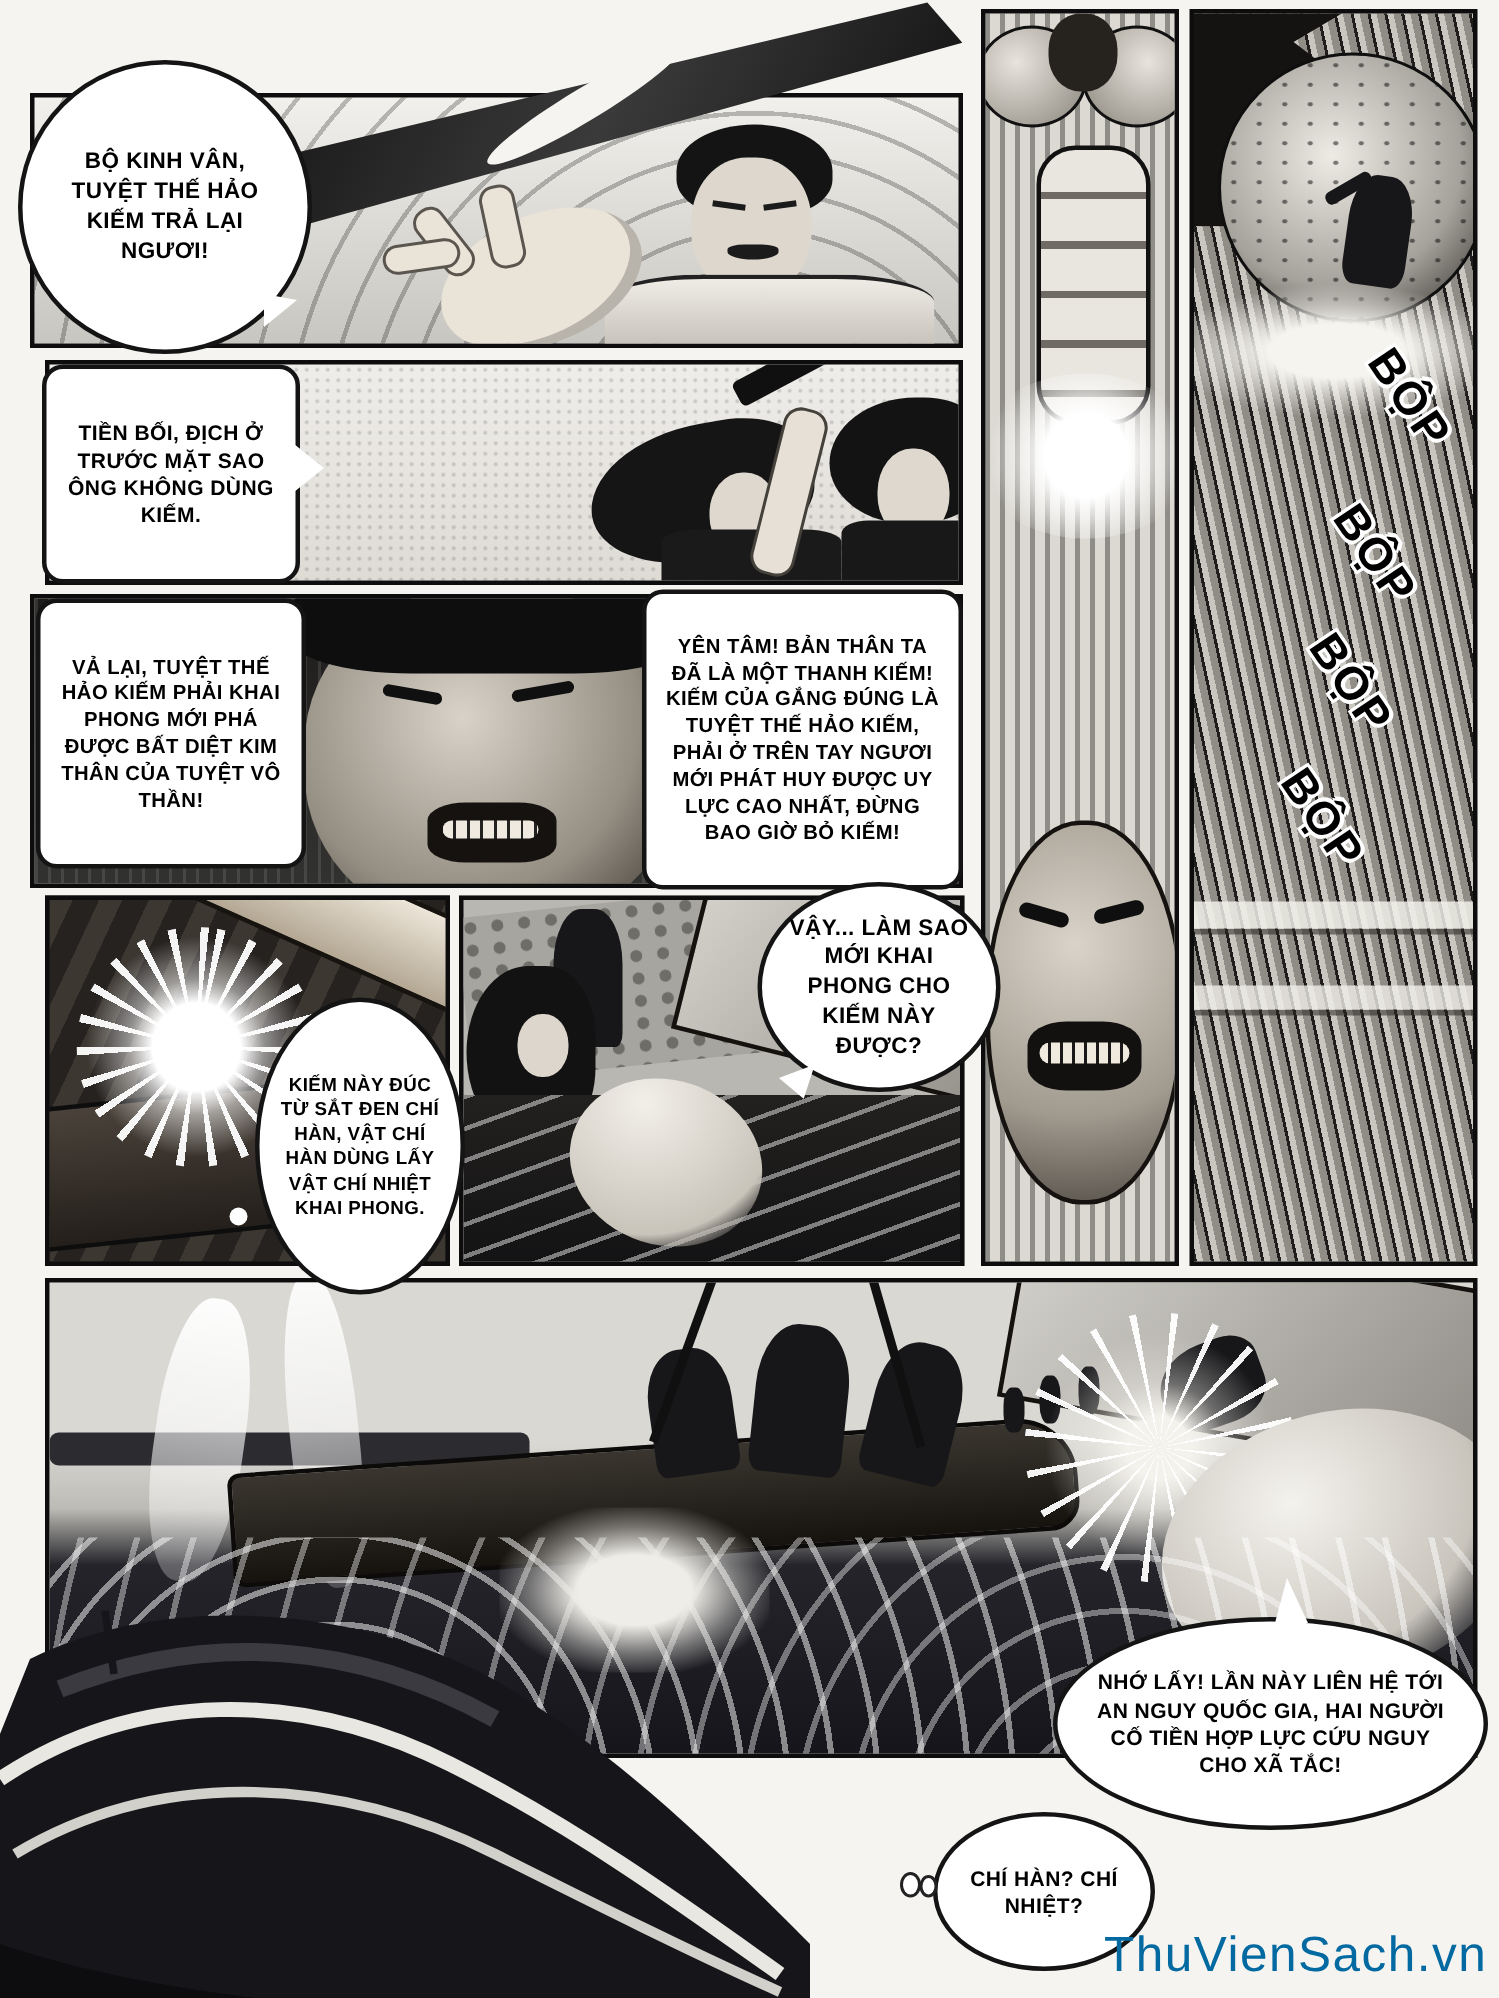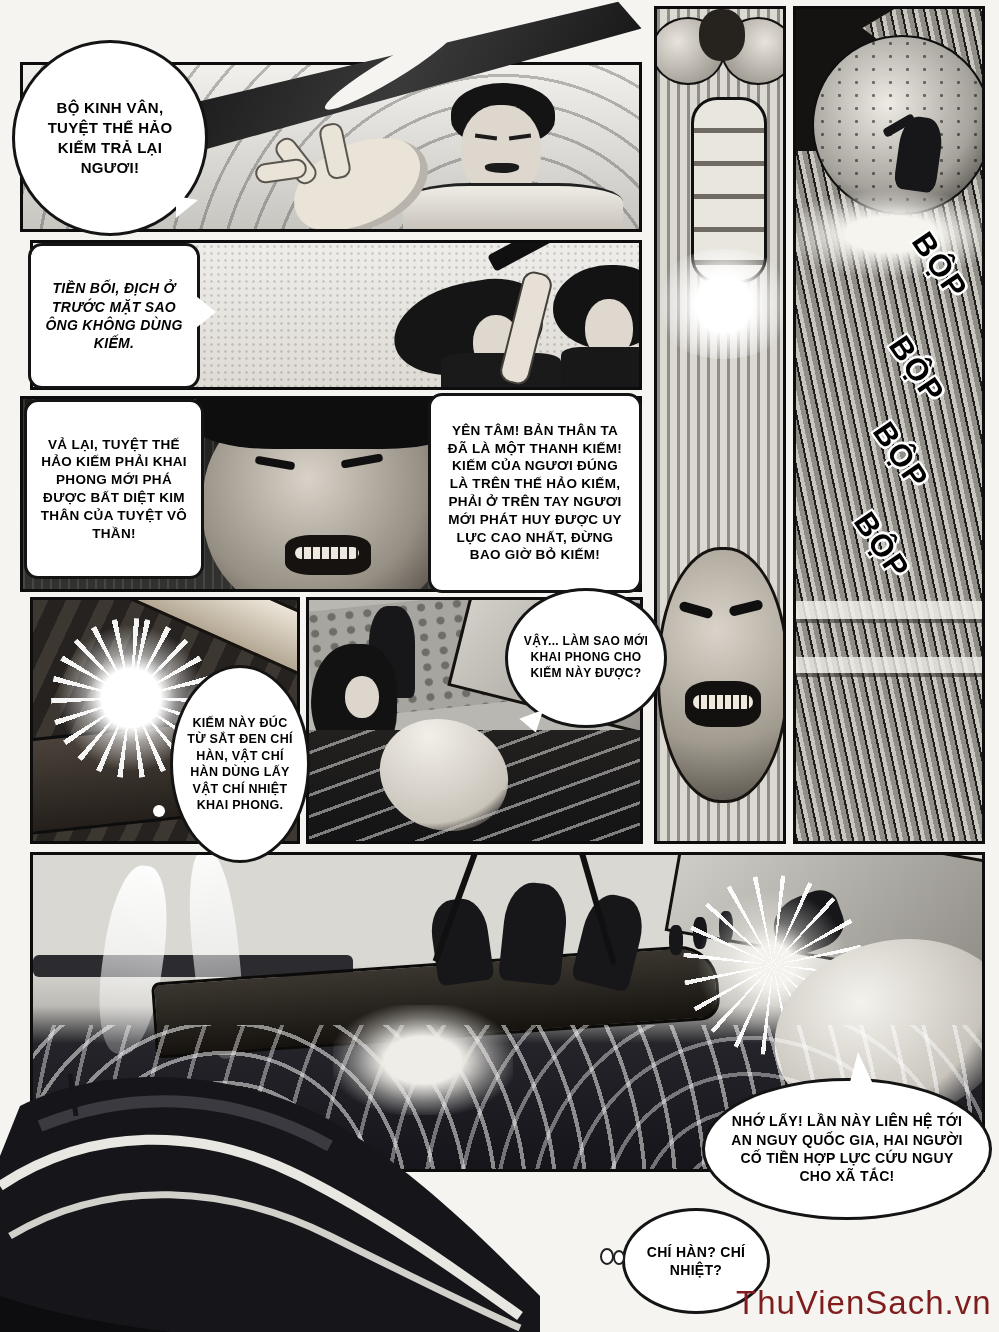--- a/index.html
+++ b/index.html
@@ -22,21 +22,21 @@
   .ellipse{border-radius:50%;}
   .rrect{border-radius:14px;}
   .tail{position:absolute;width:0;height:0;z-index:6;}
   .sfx{
     position:absolute;z-index:6;font-weight:800;font-size:31px;color:#000;
     transform:rotate(56deg);letter-spacing:2px;
     text-shadow:-2px 0 0 #fff,2px 0 0 #fff,0 -2px 0 #fff,0 2px 0 #fff,
                 -2px -2px 0 #fff,2px 2px 0 #fff,-2px 2px 0 #fff,2px -2px 0 #fff;
   }
   .watermark{
-    position:absolute;z-index:8;color:#7f1d1d;font-size:33px;font-weight:400;
+    position:absolute;z-index:8;color:#0369a1;font-size:33px;font-weight:400;
     letter-spacing:1px;
   }
   .blob{position:absolute;}
   .silhouette{background:#17171a;}
 </style>
 </head>
 <body>
 
 <div class="panel" style="left:20px;top:62px;width:622px;height:170px;
             background:
@@ -74,21 +74,21 @@
   <div class="blob" style="left:360px;top:40px;width:150px;height:90px;background:#151515;border-radius:60% 40% 50% 50%;transform:rotate(-10deg);"></div>
   <div class="blob" style="left:440px;top:72px;width:46px;height:56px;background:#ded8cf;border-radius:48%;"></div>
   <div class="blob" style="left:408px;top:110px;width:120px;height:42px;background:#1a1a1a;border-radius:20% 20% 0 0;"></div>
   <div class="blob" style="left:520px;top:22px;width:110px;height:84px;background:#131313;border-radius:55% 45% 50% 50%;"></div>
   <div class="blob" style="left:552px;top:56px;width:48px;height:60px;background:#ded8cf;border-radius:48%;"></div>
   <div class="blob" style="left:528px;top:104px;width:100px;height:48px;background:#181818;border-radius:18% 18% 0 0;"></div>
   <div class="blob" style="left:478px;top:28px;width:26px;height:110px;background:#e6e0d6;border:2px solid #44403a;border-radius:12px;transform:rotate(14deg);"></div>
   <div class="blob" style="left:452px;top:-14px;width:110px;height:18px;background:#101010;transform:rotate(-28deg);border-radius:4px;"></div>
 </div>
 
-<div class="bubble rrect" style="left:28px;top:243px;width:172px;height:146px;font-size:14px;padding:10px 12px;font-style:italic;">
+<div class="bubble rrect" style="left:28px;top:243px;width:172px;height:146px;font-size:14px;padding:10px 12px;">
   <span>TIỀN BỐI, ĐỊCH Ở TRƯỚC MẶT SAO ÔNG KHÔNG DÙNG KIẾM.</span>
 </div>
 <div class="tail" style="left:196px;top:296px;border-left:20px solid #fff;border-top:16px solid transparent;border-bottom:16px solid transparent;z-index:8;"></div>
 
 <div class="panel" style="left:20px;top:396px;width:622px;height:196px;
             background:
               repeating-linear-gradient(90deg, rgba(255,255,255,.10) 0 2px, transparent 2px 9px),
               linear-gradient(180deg,#1d1c1b,#323230);">
   <div class="blob" style="left:180px;top:-8px;width:250px;height:230px;border-radius:46%;
               background:radial-gradient(circle at 42% 38%, #d8d2c8, #958e83 58%, #423d36 92%);"></div>
@@ -98,21 +98,21 @@
   <div class="blob" style="left:262px;top:136px;width:86px;height:40px;background:#151210;border-radius:30%;"></div>
   <div class="blob" style="left:272px;top:148px;width:64px;height:12px;border-radius:6px;
               background:repeating-linear-gradient(90deg,#efe9df 0 7px,#242220 7px 9px);"></div>
 </div>
 
 <div class="bubble rrect" style="left:24px;top:399px;width:180px;height:180px;font-size:13.5px;padding:10px 12px;justify-content:center;">
   <span>VẢ LẠI, TUYỆT THẾ HẢO KIẾM PHẢI KHAI PHONG MỚI PHÁ ĐƯỢC BẤT DIỆT KIM THÂN CỦA TUYỆT VÔ THẦN!</span>
 </div>
 
 <div class="bubble rrect" style="left:428px;top:393px;width:214px;height:200px;font-size:13.5px;padding:10px 12px;">
-  <span>YÊN TÂM! BẢN THÂN TA ĐÃ LÀ MỘT THANH KIẾM! KIẾM CỦA NGƯƠI ĐÚNG LÀ TRÊN THẾ HẢO KIẾM, PHẢI Ở TRÊN TAY NGƯƠI MỚI PHÁT HUY ĐƯỢC UY LỰC CAO NHẤT, ĐỪNG BAO GIỜ BỎ KIẾM!</span>
+  <span>YÊN TÂM! BẢN THÂN TA ĐÃ LÀ MỘT THANH KIẾM! KIẾM CỦA GẮNG ĐÚNG LÀ TUYỆT THẾ HẢO KIẾM, PHẢI Ở TRÊN TAY NGƯƠI MỚI PHÁT HUY ĐƯỢC UY LỰC CAO NHẤT, ĐỪNG BAO GIỜ BỎ KIẾM!</span>
 </div>
 
 <div class="panel" style="left:30px;top:597px;width:270px;height:247px;
             background:
               repeating-linear-gradient(115deg,#3c3731 0 14px,#262220 14px 30px),
               #2a2623;">
   <div class="blob" style="left:-10px;top:130px;width:170px;height:90px;background:linear-gradient(180deg,#4a423a,#241f1b);transform:rotate(-6deg);border:3px solid #0d0d0d;"></div>
   <div class="blob" style="left:60px;top:-20px;width:260px;height:54px;background:linear-gradient(180deg,#ece5d8,#b4a894);transform:rotate(24deg);border-radius:26px;border:3px solid #17130f;"></div>
   <div class="blob" style="left:18px;top:18px;width:160px;height:160px;border-radius:50%;
               background:
@@ -130,21 +130,21 @@
   <div class="blob silhouette" style="left:60px;top:6px;width:46px;height:92px;border-radius:40% 40% 10% 10%;"></div>
   <div class="blob" style="left:2px;top:44px;width:86px;height:120px;background:#121212;border-radius:55% 45% 50% 60%;"></div>
   <div class="blob" style="left:36px;top:76px;width:34px;height:42px;background:#ddd6cc;border-radius:48%;"></div>
   <div class="blob" style="left:0;top:130px;width:340px;height:120px;
               background:
                 repeating-linear-gradient(160deg, rgba(255,255,255,.45) 0 3px, transparent 3px 20px),
                 linear-gradient(180deg,#23211f,#121214);"></div>
   <div class="blob" style="left:70px;top:120px;width:130px;height:110px;background:radial-gradient(ellipse at 30% 20%,#f2efe9,#c9c4ba 70%,transparent 85%);transform:rotate(18deg);border-radius:50%;"></div>
 </div>
 
-<div class="bubble ellipse" style="left:505px;top:588px;width:162px;height:140px;font-size:12px;padding:18px 14px;">
+<div class="bubble ellipse" style="left:505px;top:588px;width:162px;height:140px;font-size:15px;padding:18px 14px;">
   <span>VẬY... LÀM SAO MỚI KHAI PHONG CHO KIẾM NÀY ĐƯỢC?</span>
 </div>
 <div class="tail" style="left:520px;top:706px;border-right:20px solid #fff;border-top:16px solid transparent;border-bottom:8px solid transparent;transform:rotate(18deg);z-index:8;"></div>
 
 <div class="bubble ellipse" style="left:170px;top:665px;width:140px;height:198px;font-size:12.5px;padding:24px 10px;">
   <span>KIẾM NÀY ĐÚC TỪ SẮT ĐEN CHÍ HÀN, VẬT CHÍ HÀN DÙNG LẤY VẬT CHÍ NHIỆT KHAI PHONG.</span>
 </div>
 
 <div class="panel" style="left:654px;top:6px;width:132px;height:838px;
             background:repeating-linear-gradient(90deg,#8f8d88 0 3px,#dcd9d3 3px 10px);">

